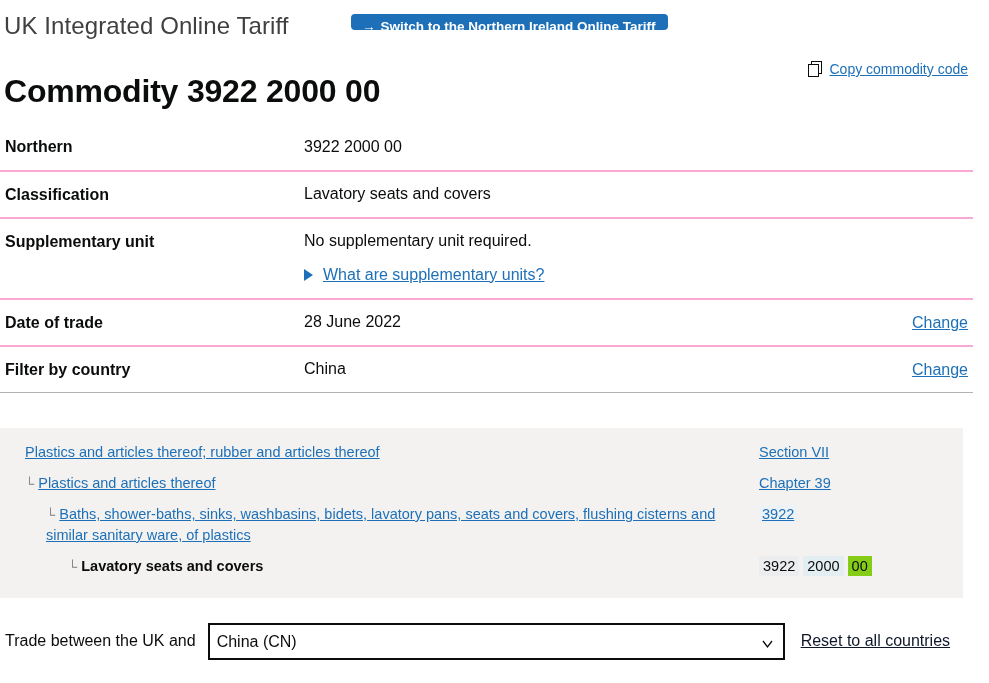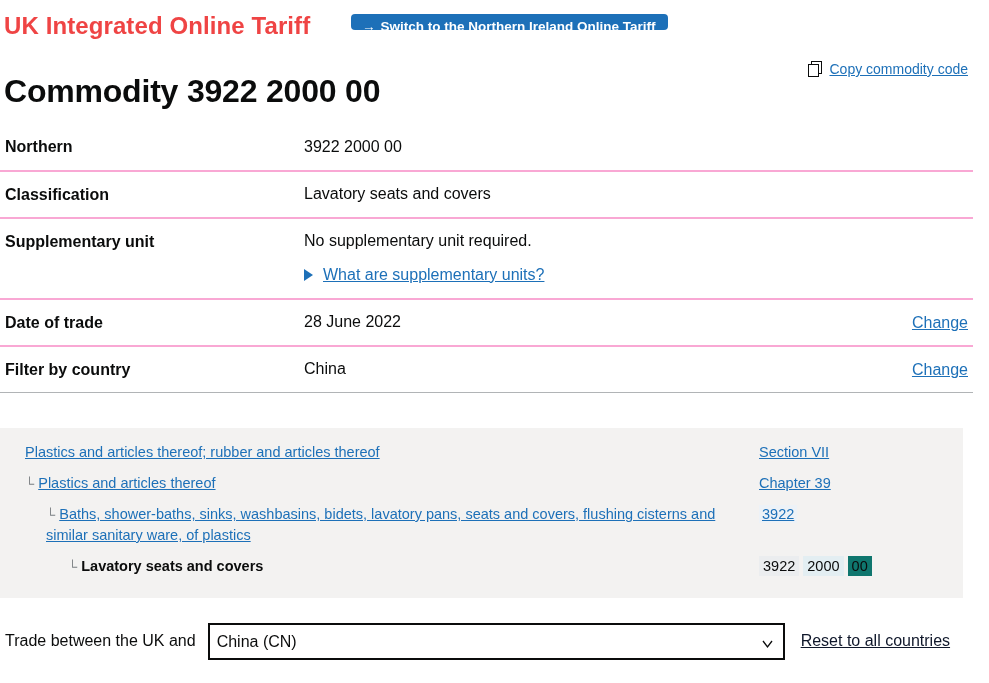--- a/index.html
+++ b/index.html
@@ -27,22 +27,22 @@
     top: 12px;
     width: 989px;
     height: 34px;
   }
   .service-name {
     position: absolute;
     left: 4px;
     top: -1px;
     font-size: 24px;
     line-height: 30px;
-    color: #ef4444;
-    font-weight: 700;
+    color: #404040;
+    font-weight: 400;
     letter-spacing: 0.1px;
     white-space: nowrap;
     text-align: center;
   }
   .switch-button {
     position: absolute;
     left: 351px;
     top: 2px;
     height: 16px;
     padding: 0 12px 0 11px;
@@ -201,21 +201,21 @@
     padding: 1px 3px;
   }
   .lvl0 { padding-left: 25px; }
   .lvl1 { padding-left: 25px; }
   .lvl2 { padding-left: 46px; }
   .lvl3 { padding-left: 68px; }
   .code-pos { left: 759px; }
   .seg { padding: 2px 4px; }
   .seg-a { background: #ebedef; }
   .seg-b { background: #e3eef2; }
-  .seg-c { background: #0f766e; }
+  .seg-c { background: #84cc16; }
 
   
   .trade-row {
     position: absolute;
     left: 0;
     top: 620px;
     width: 989px;
     height: 42px;
     display: flex;
     align-items: center;

